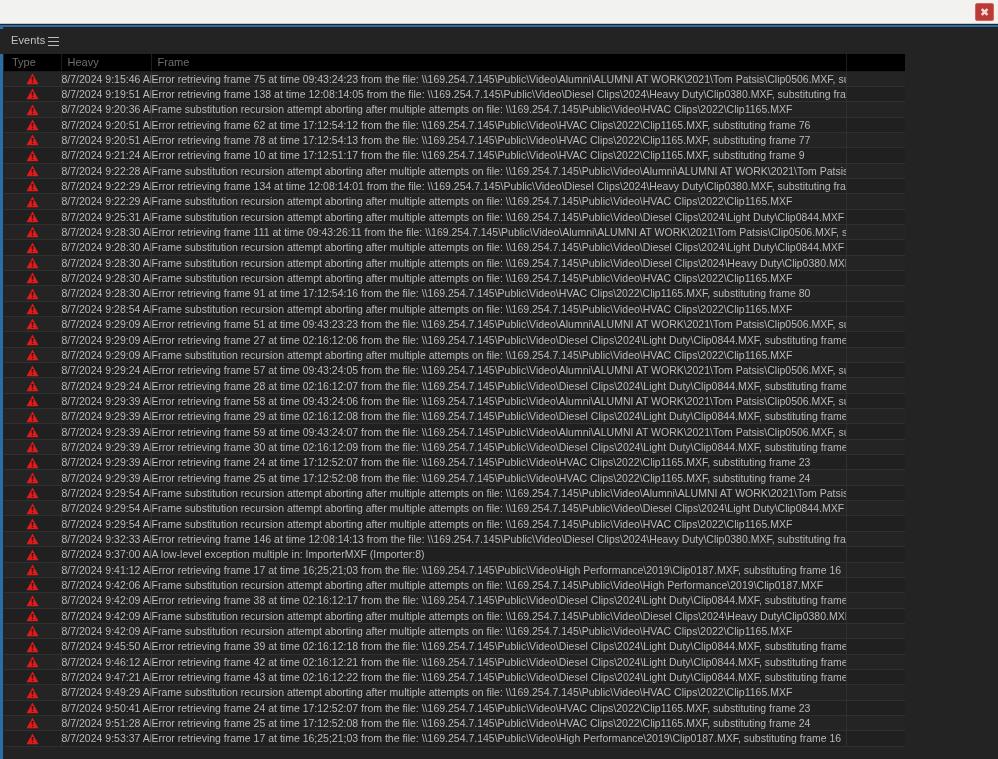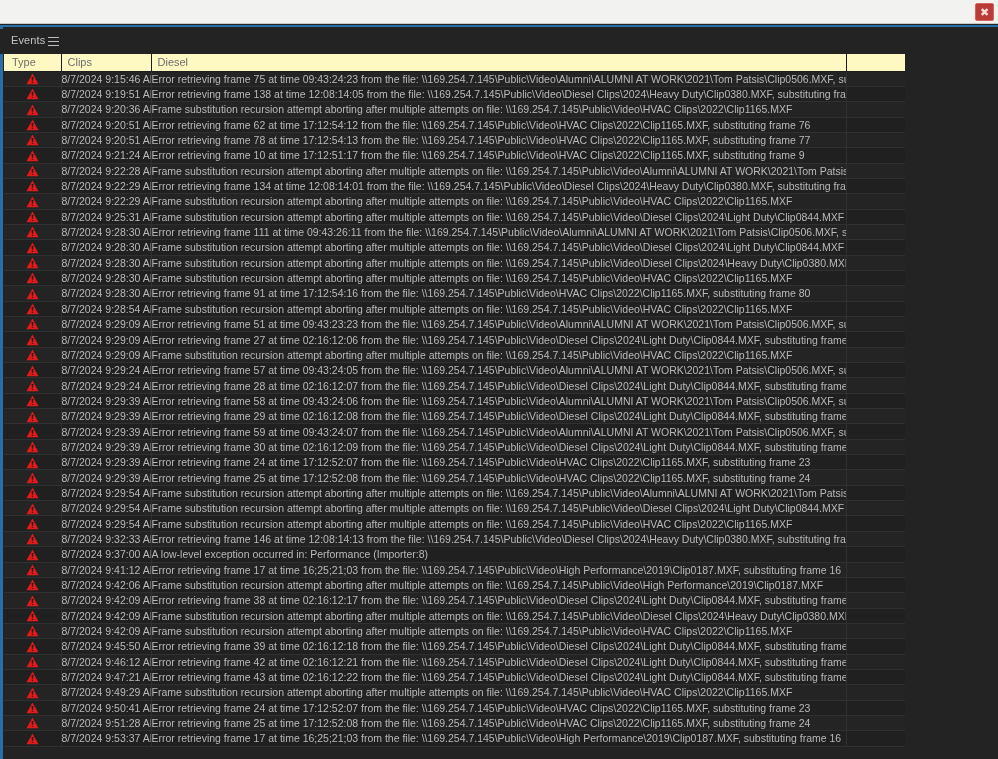--- a/index.html
+++ b/index.html
@@ -153,21 +153,21 @@
     width: 901px;
     font-size: 11px;
   }
   table.events col.c-type  { width: 57px; }
   table.events col.c-time  { width: 90px; }
   table.events col.c-event { width: 695px; }
   table.events col.c-extra { width: 59px; }
 
   table.events thead th {
     height: 17px;
-    background: #fef9c3;
+    background: #000000;
     color: #6e6e6e;
     font-weight: normal;
     font-size: 11px;
     text-align: left;
     padding: 0 0 0 6px;
     border-right: 1px solid #1d1d1d;
     border-bottom: 1px solid #1d1d1d;
     box-sizing: border-box;
     user-select: none;
   }
@@ -250,22 +250,22 @@
       <table class="events">
         <colgroup>
           <col class="c-type">
             <col class="c-time">
             <col class="c-event">
             <col class="c-extra">
         </colgroup>
         <thead>
           <tr>
             <th class="th-type">Type</th>
-            <th>Clips</th>
-            <th>Diesel</th>
+            <th>Heavy</th>
+            <th>Frame</th>
             <th></th>
           </tr>
         </thead>
         <tbody id="events-body">
             <tr>
               <td class="td-type"><span><svg class="warn-icon" viewBox="0 0 16 15" xmlns="http://www.w3.org/2000/svg">
                     <path d="M8 0.6 L15.5 14.2 L0.5 14.2 Z" fill="#e01b1b"></path>
                     <rect x="7.1" y="4.6" width="1.8" height="5.2" rx="0.6" fill="#2a1010"></rect>
                     <rect x="7.1" y="10.8" width="1.8" height="1.8" rx="0.6" fill="#2a1010"></rect>
                   </svg></span></td>
@@ -573,21 +573,21 @@
               <td class="td-event">Error retrieving frame 146 at time 12:08:14:13 from the file: \\169.254.7.145\Public\Video\Diesel Clips\2024\Heavy Duty\Clip0380.MXF, substituting frame 145</td>
               <td class="td-extra"></td>
             </tr>
             <tr>
               <td class="td-type"><span><svg class="warn-icon" viewBox="0 0 16 15" xmlns="http://www.w3.org/2000/svg">
                     <path d="M8 0.6 L15.5 14.2 L0.5 14.2 Z" fill="#e01b1b"></path>
                     <rect x="7.1" y="4.6" width="1.8" height="5.2" rx="0.6" fill="#2a1010"></rect>
                     <rect x="7.1" y="10.8" width="1.8" height="1.8" rx="0.6" fill="#2a1010"></rect>
                   </svg></span></td>
               <td class="td-time">8/7/2024 9:37:00 AM</td>
-              <td class="td-event">A low-level exception occurred in: Performance (Importer:8)</td>
+              <td class="td-event">A low-level exception multiple in: ImporterMXF (Importer:8)</td>
               <td class="td-extra"></td>
             </tr>
             <tr>
               <td class="td-type"><span><svg class="warn-icon" viewBox="0 0 16 15" xmlns="http://www.w3.org/2000/svg">
                     <path d="M8 0.6 L15.5 14.2 L0.5 14.2 Z" fill="#e01b1b"></path>
                     <rect x="7.1" y="4.6" width="1.8" height="5.2" rx="0.6" fill="#2a1010"></rect>
                     <rect x="7.1" y="10.8" width="1.8" height="1.8" rx="0.6" fill="#2a1010"></rect>
                   </svg></span></td>
               <td class="td-time">8/7/2024 9:41:12 AM</td>
               <td class="td-event">Error retrieving frame 17 at time 16;25;21;03 from the file: \\169.254.7.145\Public\Video\High Performance\2019\Clip0187.MXF, substituting frame 16</td>

